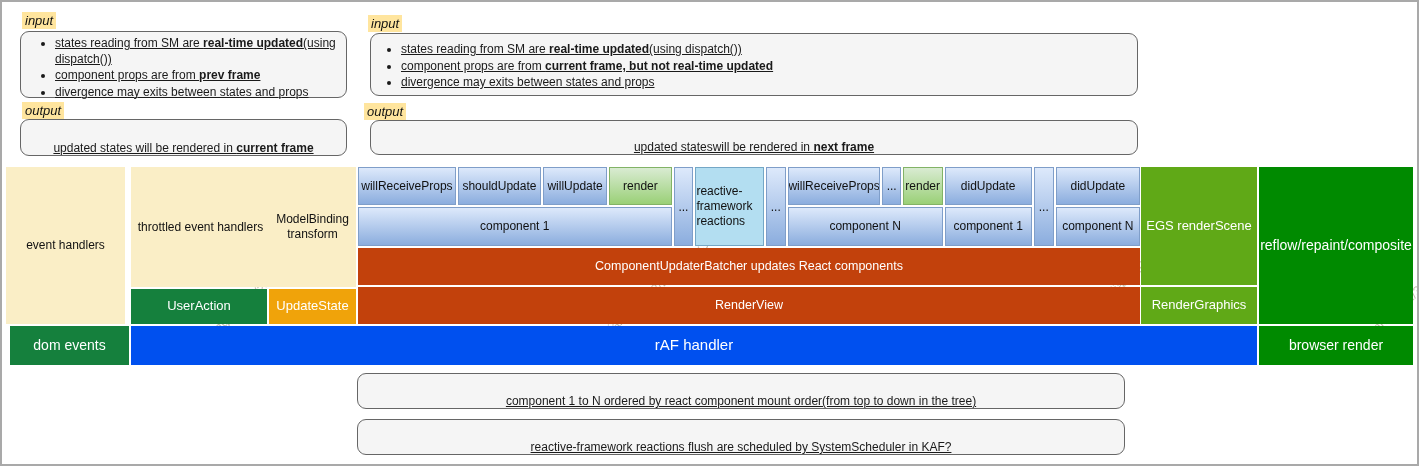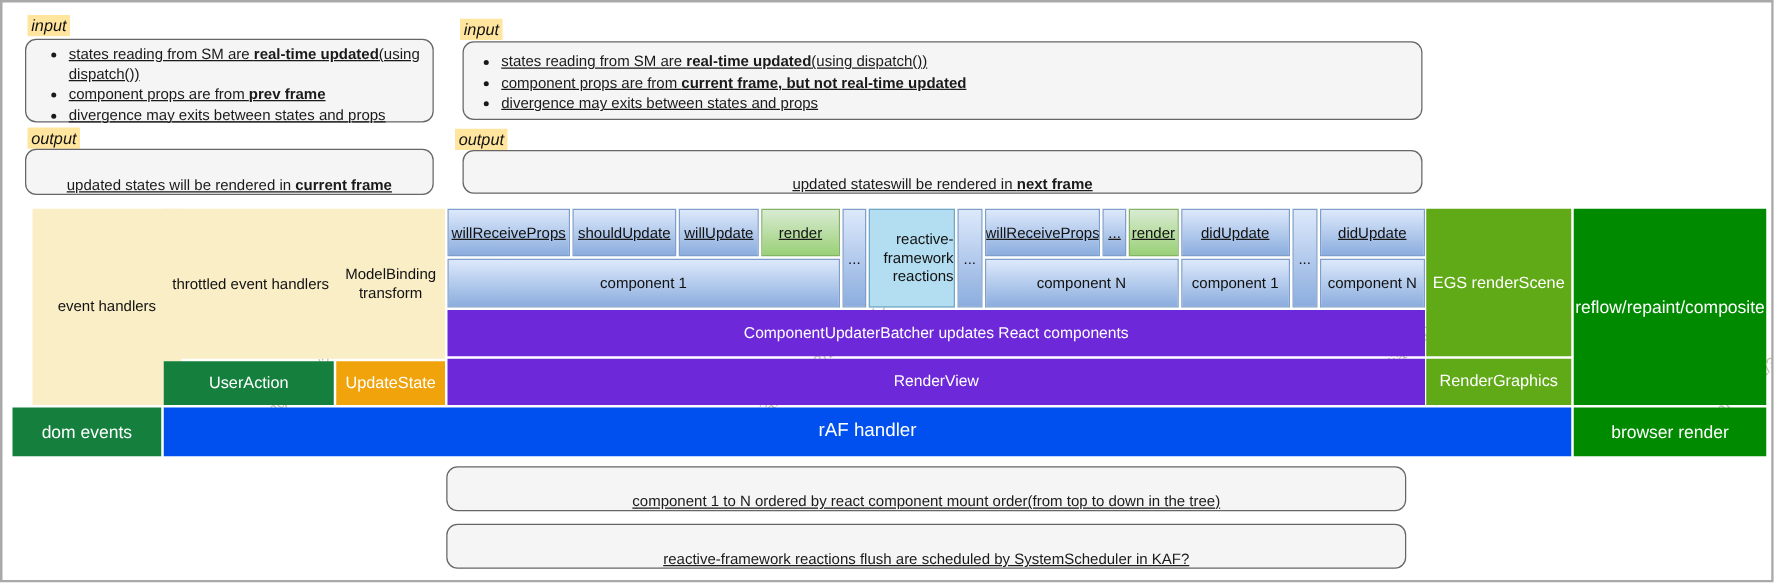--- a/index.html
+++ b/index.html
@@ -11,34 +11,34 @@
   .rbox{position:absolute;background:#F5F5F5;border:1px solid #666;border-radius:9px;
         box-sizing:border-box;font-size:12px;color:#1a1a1a;text-decoration:underline;}
   .rbox.center{display:flex;align-items:flex-end;justify-content:center;text-align:center;}
   .blist{margin:4px 0 0;padding-left:38px;font-size:12px;line-height:1.3;}
   .blist li{margin:0 0 1px;}
   .blk{position:absolute;display:flex;align-items:center;justify-content:center;
        text-align:center;box-sizing:border-box;font-size:12px;color:#111;line-height:1.25;}
   .cream{background:#FAEEC6;}
   .gold{background:#15803d;color:#fff;font-size:13px;}
   .orange{background:#F0A30A;color:#fff;font-size:13px;}
-  .mblue{background:#6d28d9;color:#fff;font-size:12.5px;}
+  .mblue{background:#c2410c;color:#fff;font-size:12.5px;}
   .dblue{background:#0050EF;color:#fff;font-size:15px;}
   .green{background:#60A917;color:#fff;font-size:13px;}
   .dgreen{background:#008A00;color:#fff;font-size:13px;}
   .big{font-size:14px;}
   .strip{position:absolute;display:flex;gap:2px;}
   .grp{display:flex;flex-direction:column;gap:2px;}
-  .grp .toprow{display:flex;gap:2px;flex:1;text-decoration:underline;}
+  .grp .toprow{display:flex;gap:2px;flex:1;}
   .cell{display:flex;align-items:center;justify-content:center;box-sizing:border-box;
         font-size:12px;color:#111;background:linear-gradient(#dde9fb,#8badde);
         border:1px solid #7f9ec9;white-space:nowrap;overflow:hidden;}
   .cell.grn{background:linear-gradient(#d9ebd2,#9ad077);border-color:#82b366;}
   .cell.cyan{background:#B3DEF1;border-color:#74a7c6;white-space:normal;
-             text-align:right;line-height:1.25;}
+             text-align:left;line-height:1.25;}
   .cell.base{flex:1;}
   .tall{height:100%;}
   .wm{position:absolute;font-size:13px;color:rgba(150,138,110,.55);
       transform:rotate(-42deg);white-space:nowrap;pointer-events:none;}
 </style>
 </head>
 <body>
 
 <div class="frame">
 
@@ -66,21 +66,21 @@
       <li><span>states reading from SM are </span><b>real-time updated</b><span>(using dispatch())</span></li>
       <li><span>component props are from </span><b>current frame, but not real-time updated</b><span></span></li>
       <li><span>divergence may exits between states and props</span><b></b><span></span></li>
     </ul>
   </div>
   <div class="lbl" style="left:362px;top:101px">output</div>
   <div class="rbox center" style="left:368px;top:118px;width:768px;height:35px">
     <span><span>updated stateswill be rendered in </span><b>next frame</b><span></span></span>
   </div>
 
-  <div class="blk cream" style="left:24px;top:165px;width:119px;height:157px">event handlers</div>
+  <div class="blk cream" style="left:4px;top:165px;width:119px;height:157px">event handlers</div>
   <div class="blk cream" style="left:129px;top:165px;width:139px;height:120px">throttled event handlers</div>
   <div class="blk gold" style="left:129px;top:287px;width:136px;height:35px">UserAction</div>
   <div class="blk cream" style="left:267px;top:165px;width:87px;height:120px;padding:12px 6px">ModelBinding transform</div>
   <div class="blk orange" style="left:267px;top:287px;width:87px;height:35px">UpdateState</div>
 
   <div class="strip" style="left:356px;top:165px;width:782px;height:79px">
     <div class="grp" style="flex:316 0 0">
       <div class="toprow">
         <div class="cell" style="flex:97">willReceiveProps</div>
         <div class="cell" style="flex:82">shouldUpdate</div>

